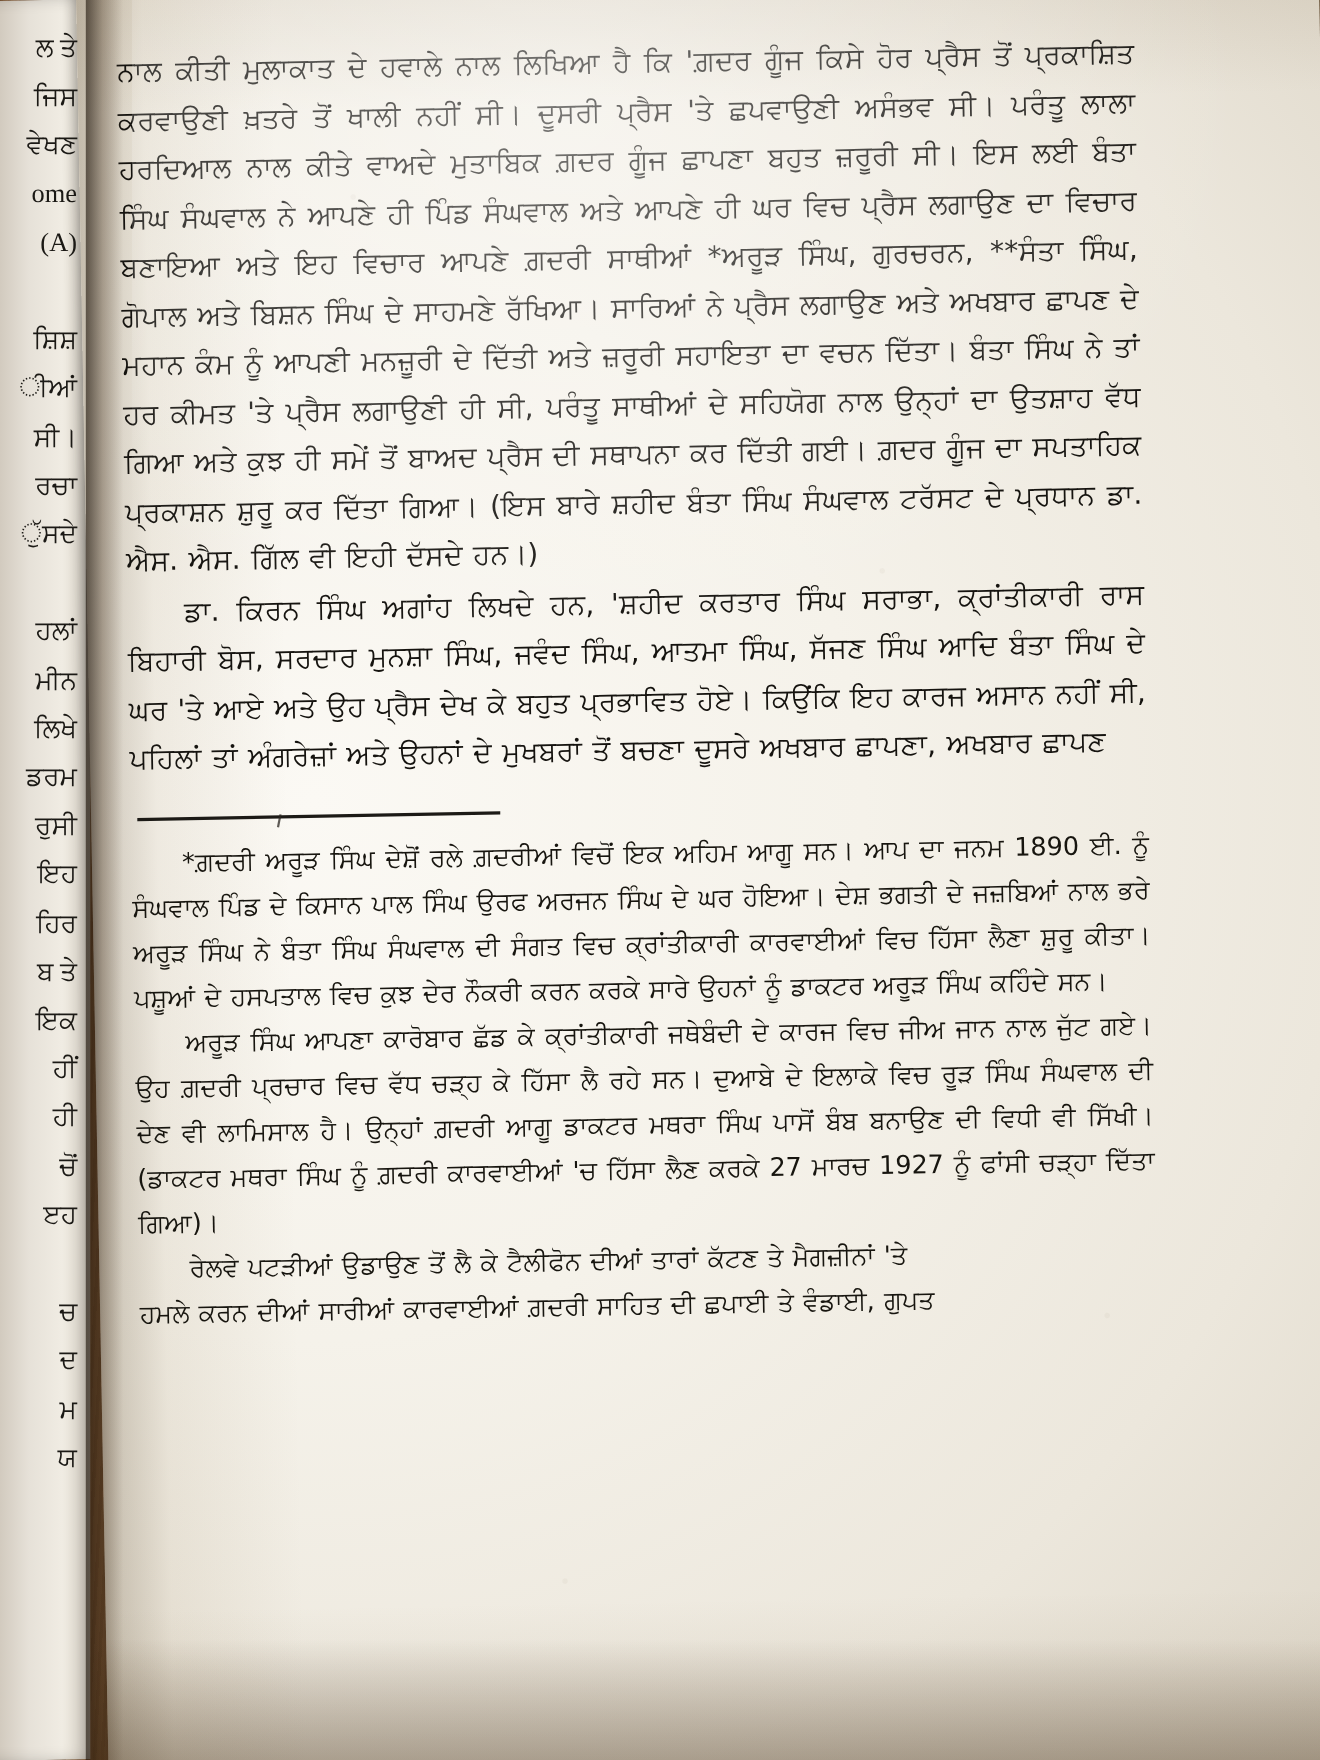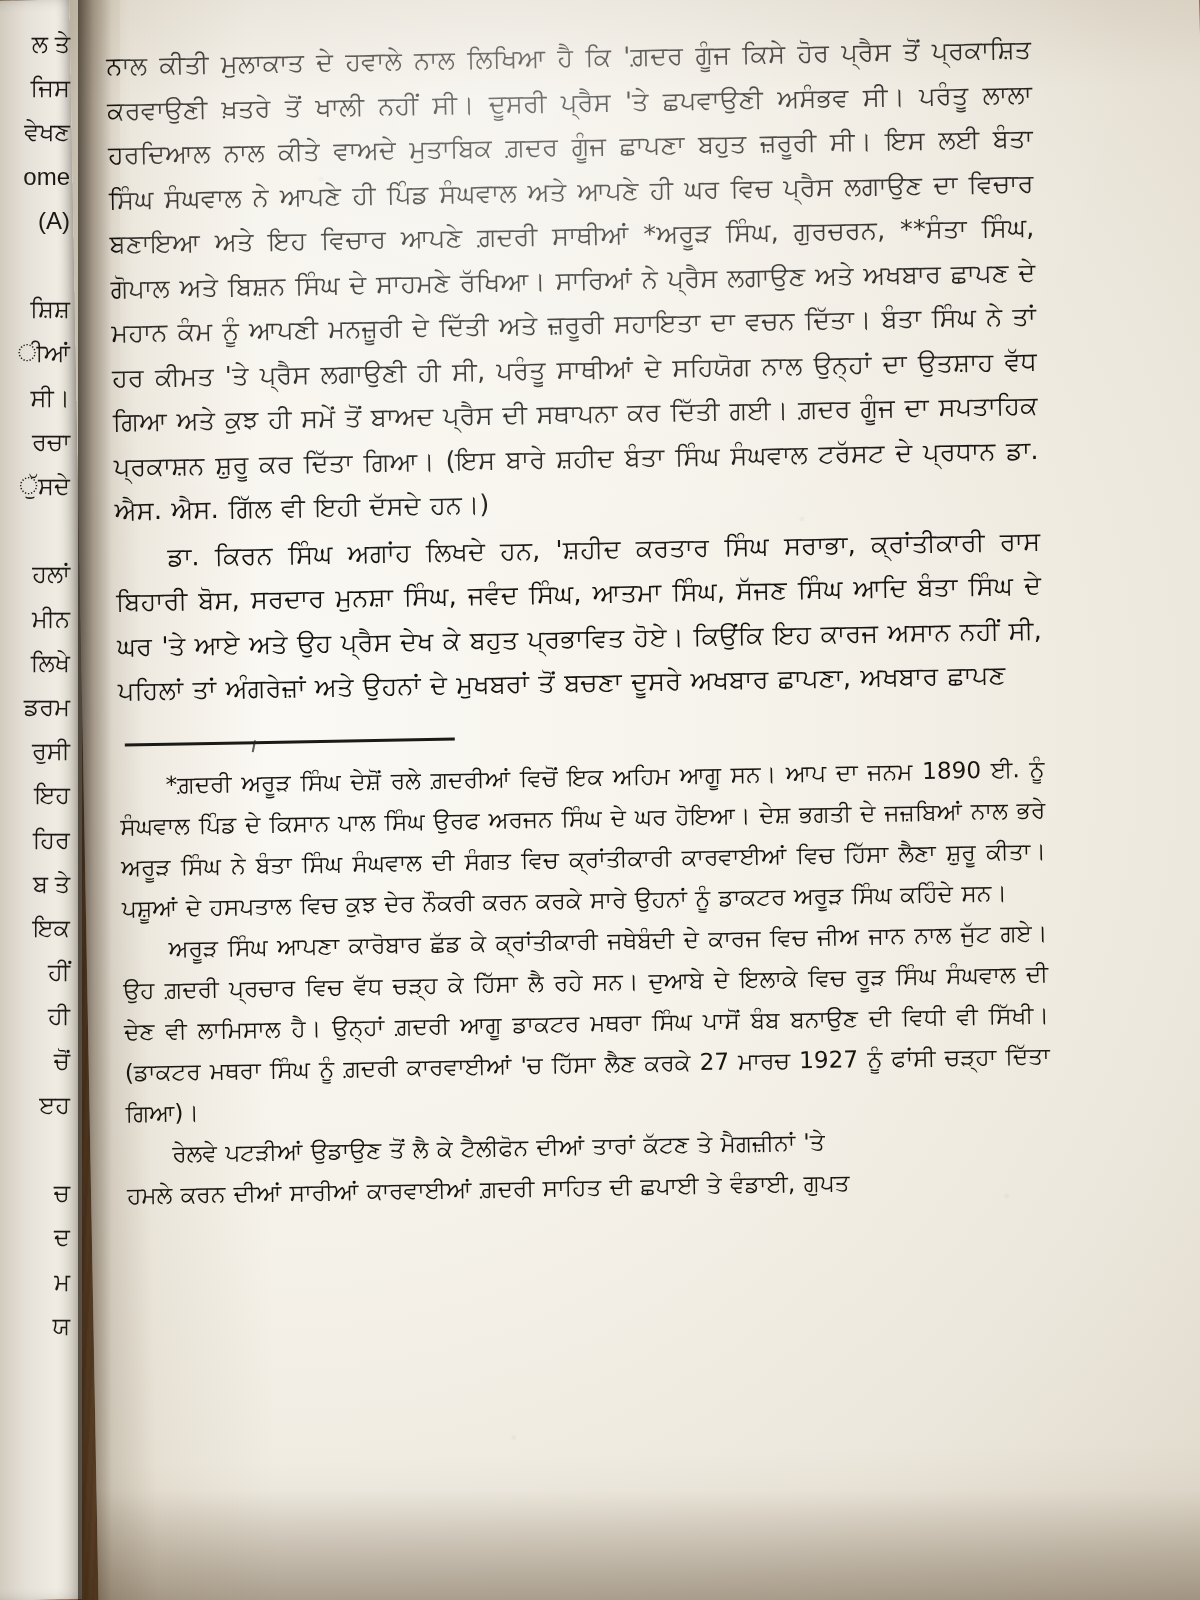--- a/index.html
+++ b/index.html
@@ -127,21 +127,21 @@
 
   
   .col-left {
     position: absolute;
     left: 0px;
     top: 22px;
     width: 74px;
     z-index: 4;
   }
   .left-line {
-    font-family: Liberation Sans, sans-serif;
+    font-family: Liberation Serif, serif;
     font-size: 24px;
     line-height: 44.2px;
     color: #1b1915;
     white-space: nowrap;
     text-align: right;
     padding-right: 4px;
     overflow: hidden;
   }
   .left-spacer { height: 44.2px; }
 

